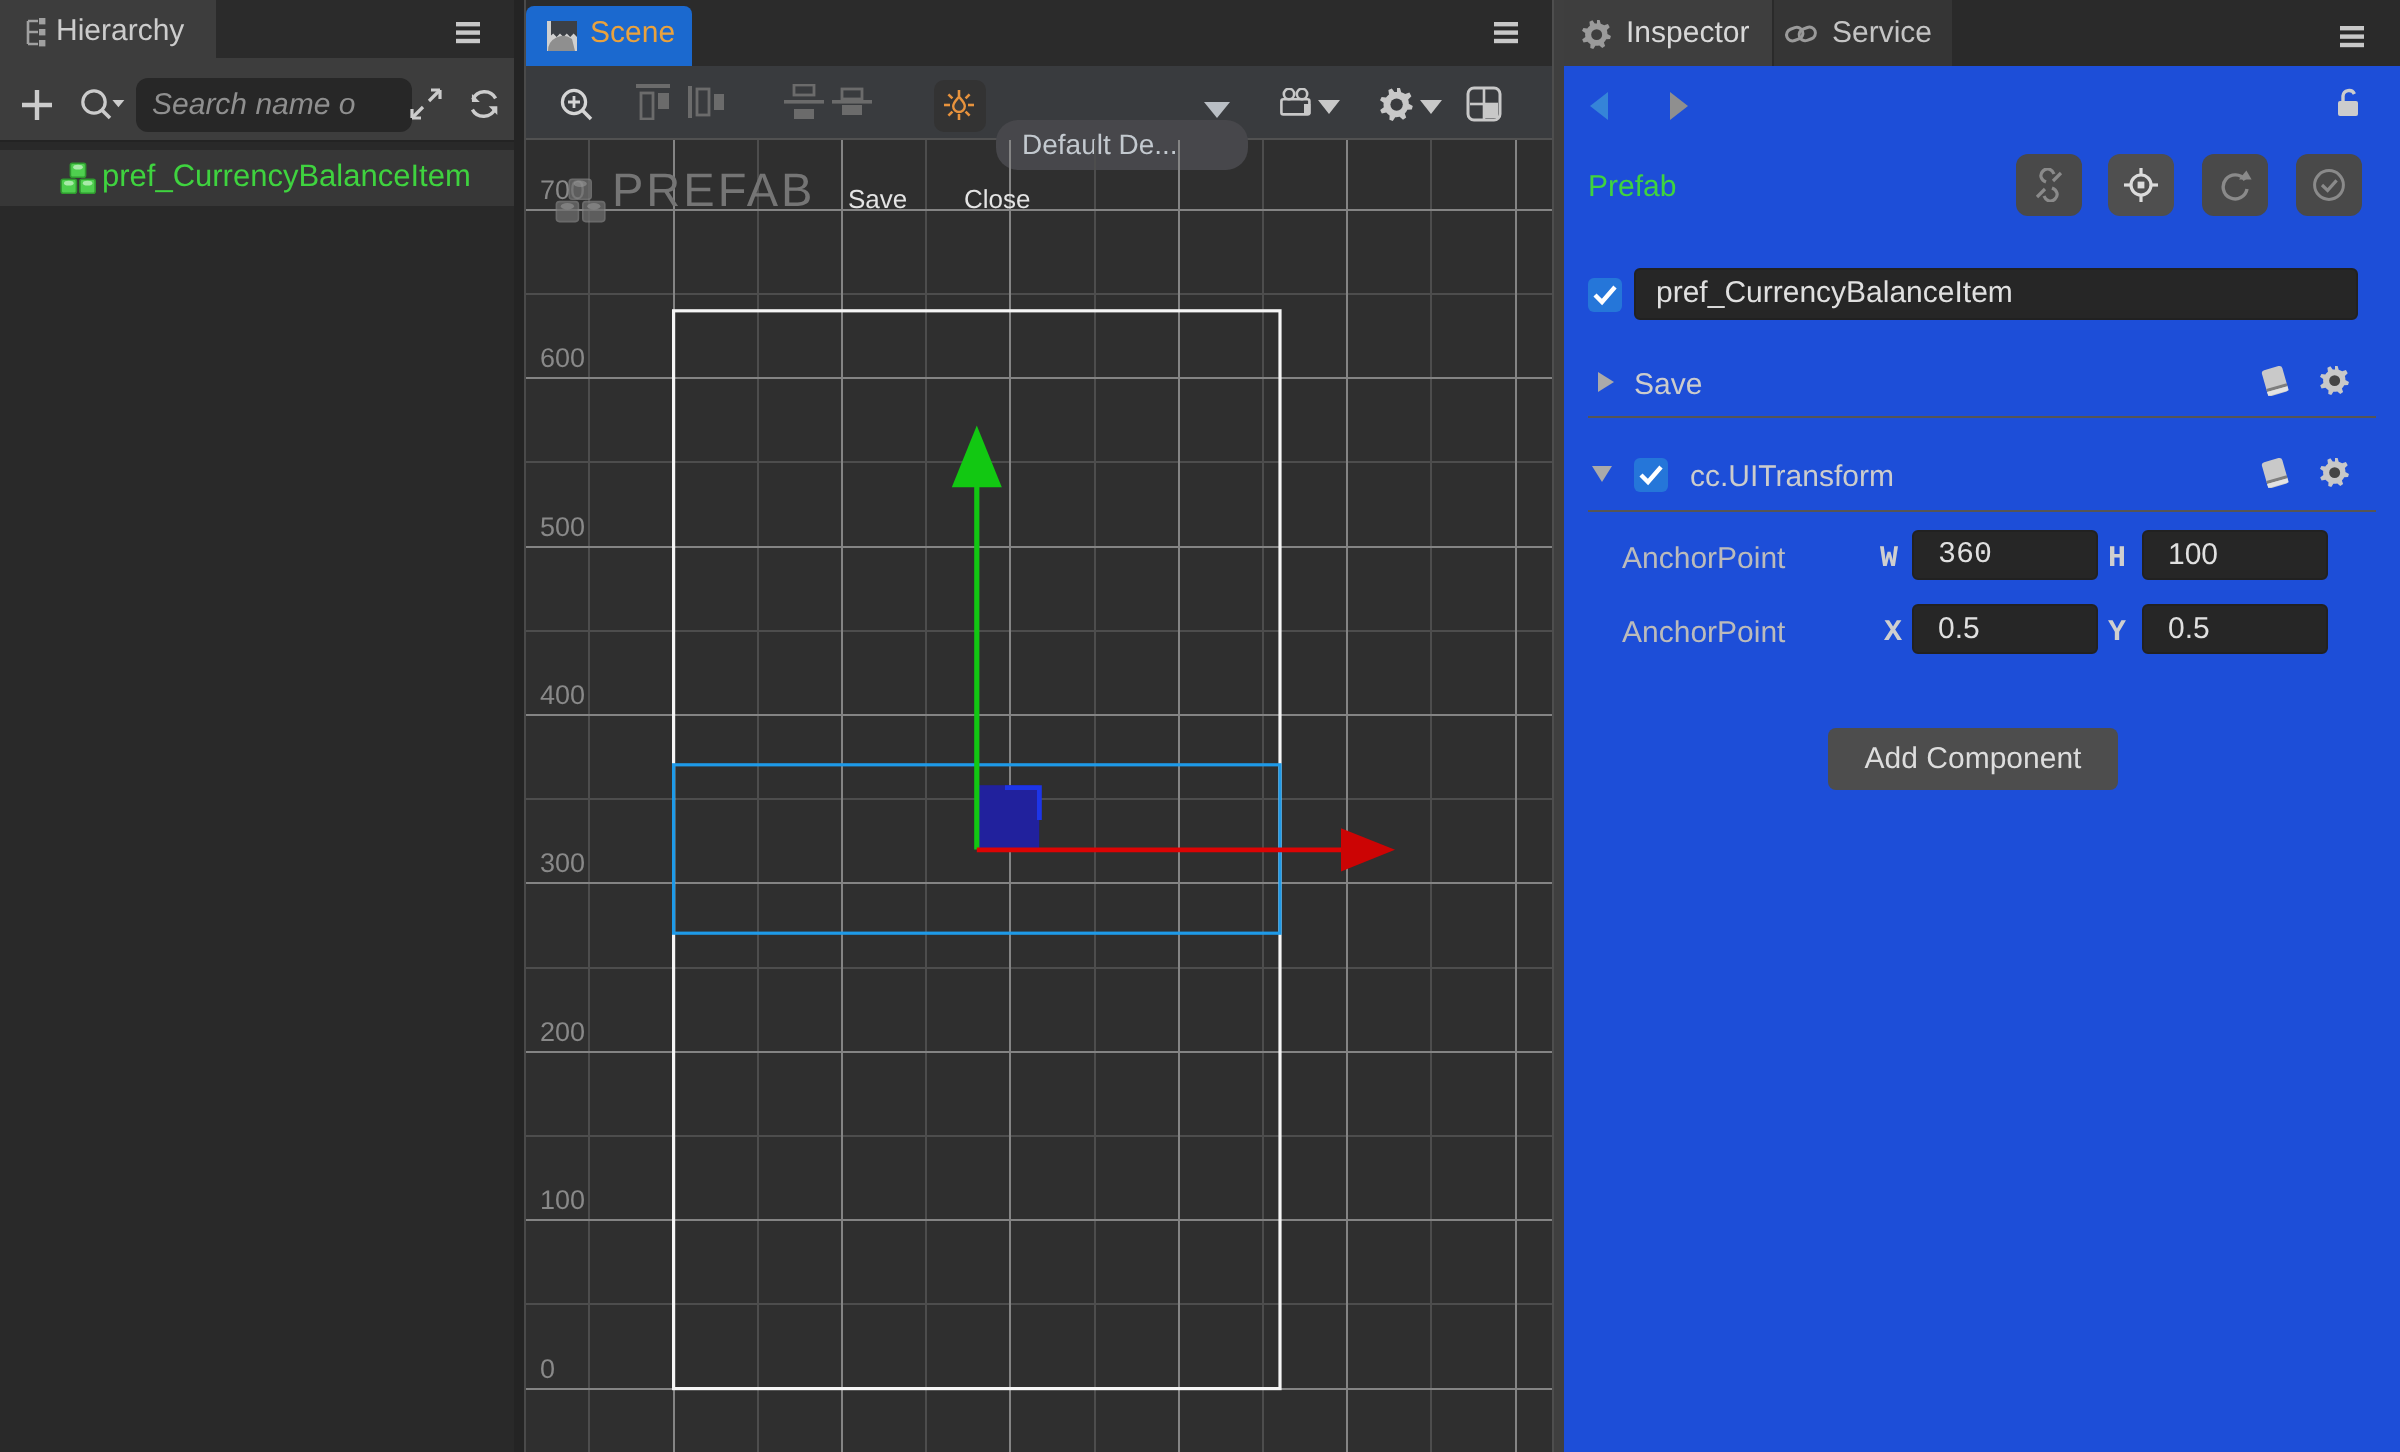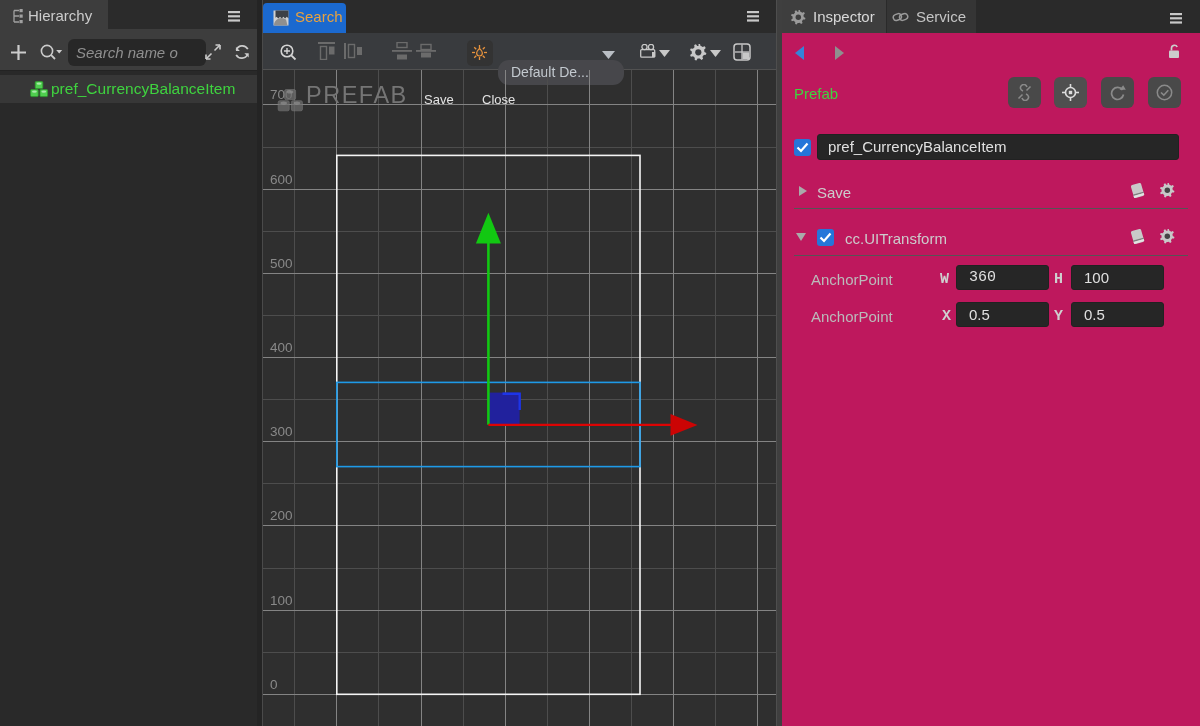--- a/index.html
+++ b/index.html
@@ -21,21 +21,21 @@
   #split2{left:776px;top:0;width:6px;height:726px;background:#3f3f3f;border-left:1px solid #4e4e4e;box-sizing:border-box;}
   
   #scene{left:262px;top:0;width:514px;height:726px;background:#2f2f2f;border-left:1px solid #4a4a4a;box-sizing:border-box;}
   #scene-tabbar{left:0;top:0;width:514px;height:33px;background:#2b2b2b;}
   #scene-tab{left:0;top:3px;width:83px;height:31px;background:#1b69cf;border-radius:4px 4px 0 0;}
   #scene-tab-label{left:32px;top:8px;font-size:15px;color:#e9a23e;position:absolute;}
   #scene-toolbar{left:0;top:33px;width:514px;height:37px;background:#393b3e;border-bottom:1px solid #515151;box-sizing:border-box;}
   #dropdown{left:235px;top:40px;width:126px;height:25px;background:#47474b;border-radius:11px;
     font-size:14px;color:#c3c9cf;line-height:25px;padding-left:13px;box-sizing:border-box;margin-top:20px;}
   
-  #insp{left:782px;top:0;width:418px;height:726px;background:#be185d;}
+  #insp{left:782px;top:0;width:418px;height:726px;background:#1d4ed8;}
   #insp-tabbar{left:0;top:0;width:418px;height:33px;background:#2a2a2a;}
   #insp-tab1{left:0;top:0;width:104px;height:33px;background:#3e3e3e;}
   #insp-tab2{left:105px;top:0;width:89px;height:33px;background:#353535;}
   #insp-nav{left:0;top:33px;width:418px;height:33px;}
   .tab-label{position:absolute;top:8px;font-size:15px;color:#d8d8d8;}
   .ibtn{position:absolute;top:77px;width:33px;height:31px;background:#494949;border-radius:6px;}
   #prefab-label{left:12px;top:85px;font-size:15px;color:#3fd33f;}
   .field{position:absolute;background:#262626;border:1px solid #212121;border-radius:3px;box-sizing:border-box;
     color:#e0e0e0;font-size:15px;}
   #name-field{left:35px;top:134px;width:362px;height:26px;line-height:24px;padding-left:10px;}
@@ -115,21 +115,21 @@
 <div id="split1" class="abs"></div>
 
 <div id="scene" class="abs">
   <div id="scene-tabbar" class="abs"></div>
   <div id="scene-tab" class="abs"></div>
   <svg class="abs" style="left:10px;top:10px" width="16" height="16" viewBox="0 0 16 16">
     <rect x="0.5" y="0.5" width="15" height="15" fill="#d0d0d0"></rect>
     <path d="M2.5 0.5 H15.5 V8.5 L13.8 6.7 L12.1 8.5 L10.4 6.7 L8.7 8.5 L7 6.7 L5.3 8.5 L3.6 6.7 L2.5 7.8 Z" fill="#3c4046"></path>
     <path d="M1 15.5 A7.5 7.5 0 0 1 13 9.5 L14.5 15.5 Z" fill="#8f8f8f"></path>
   </svg>
-  <div id="scene-tab-label" class="abs">Search</div>
+  <div id="scene-tab-label" class="abs">Scene</div>
   <svg class="abs" style="left:484px;top:11px" width="12" height="11" viewBox="0 0 12 11">
     <g fill="#c8c8c8">
         <rect x="0" y="0" width="12" height="2.2"></rect>
         <rect x="0" y="4.2" width="12" height="2.2"></rect>
         <rect x="0" y="8.4" width="12" height="2.2"></rect>
       </g>
   </svg>
   <div id="scene-toolbar" class="abs"></div>
   
   <svg class="abs" style="left:17px;top:44px" width="17" height="17" viewBox="0 0 17 17">
@@ -398,13 +398,14 @@
   <div class="axis" style="left:158px;top:271px;">W</div>
   <div class="field pfield" style="left:174px;top:265px;font-family:Liberation Mono, monospace;">360</div>
   <div class="axis" style="left:272px;top:271px;">H</div>
   <div class="field pfield" style="left:289px;top:265px;">100</div>
 
   <div class="prop-label" style="top:308px;">AnchorPoint</div>
   <div class="axis" style="left:160px;top:308px;">X</div>
   <div class="field pfield" style="left:174px;top:302px;">0.5</div>
   <div class="axis" style="left:272px;top:308px;">Y</div>
   <div class="field pfield" style="left:289px;top:302px;">0.5</div>
+  <div id="addcomp" class="abs">Add Component</div>
 </div>
 
 </body></html>

